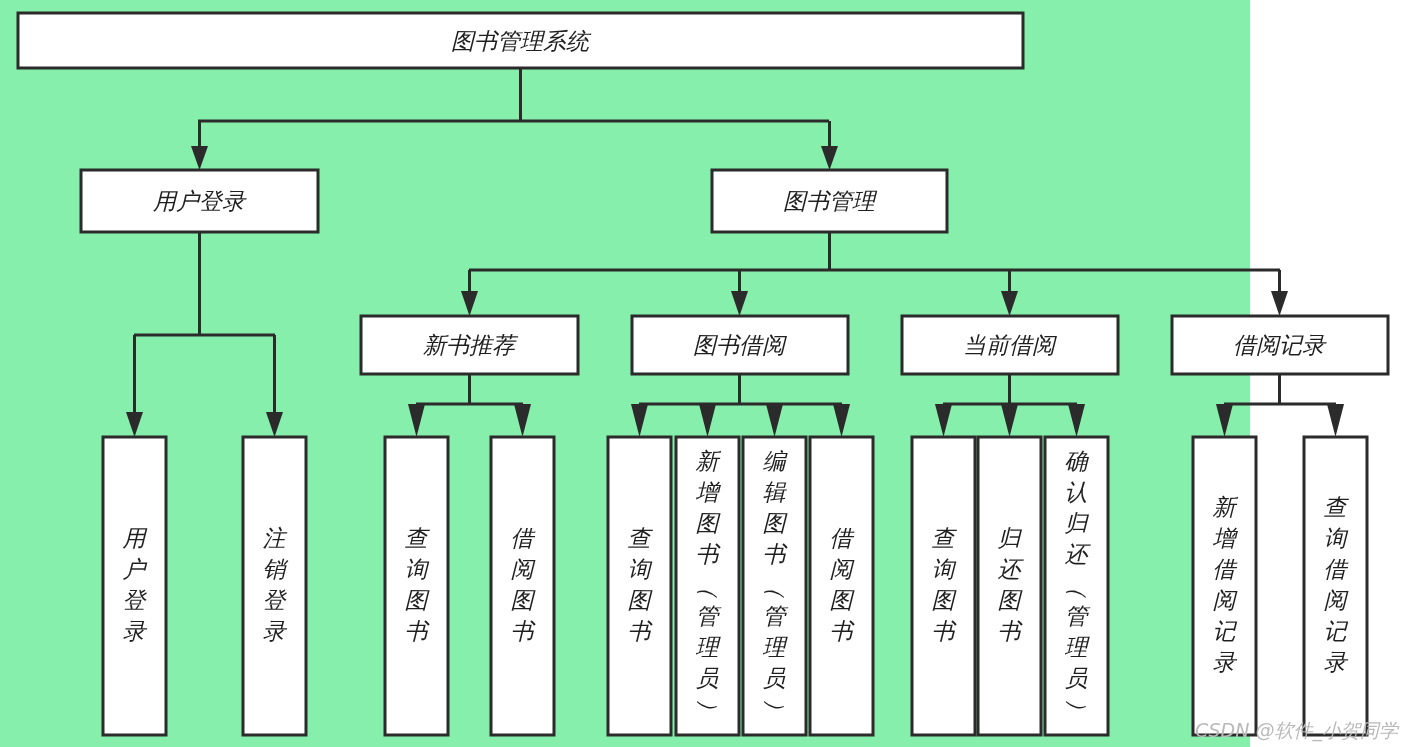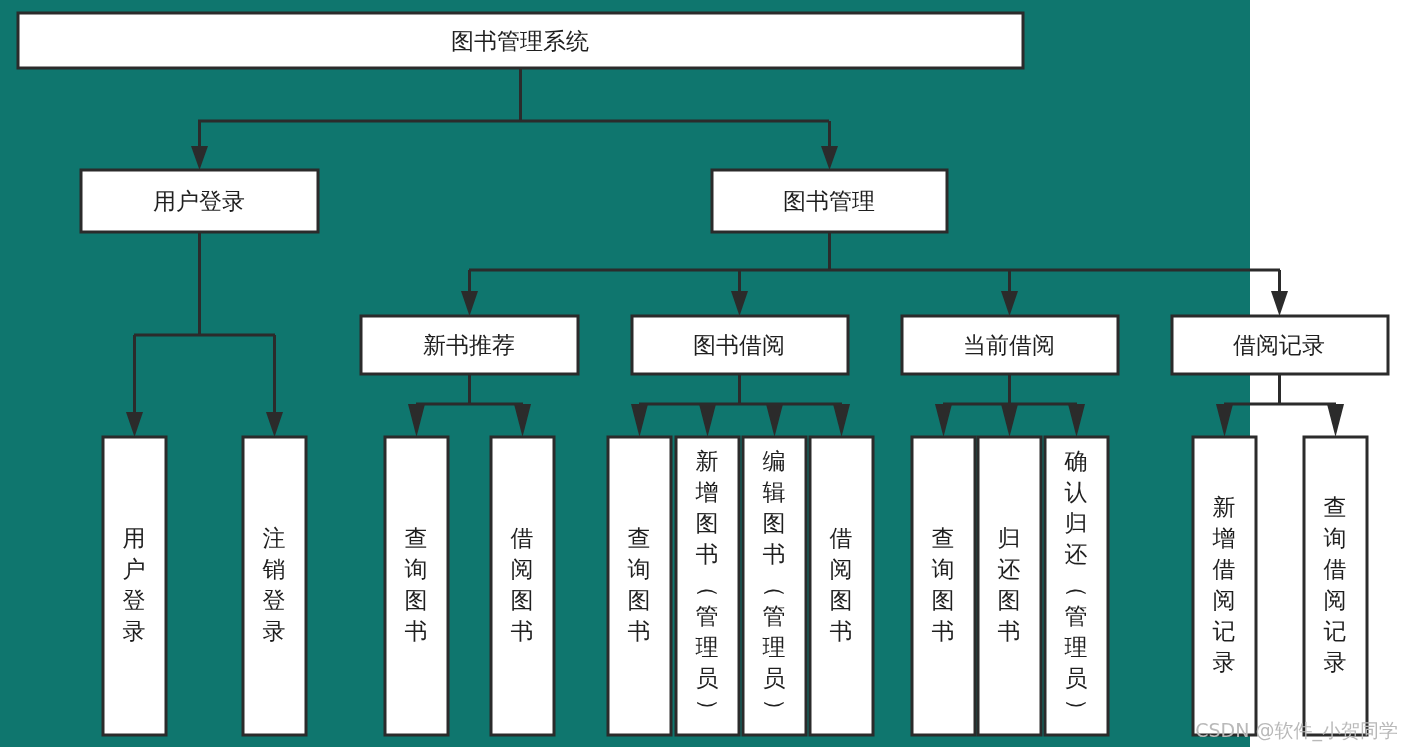--- a/index.html
+++ b/index.html
@@ -11,21 +11,22 @@
   body {
     width: 1405px;
     height: 747px;
     overflow: hidden;
     font-family: "DejaVu Sans", "Liberation Sans", sans-serif;
   }
   #diagram-root {
     position: relative;
     width: 1250px;
     height: 747px;
-    background: #0f766e;
+    background: #86efac;
+    font-style: italic;
   }
   svg#chart-svg {
     position: absolute;
     left: 0;
     top: 0;
     width: 1405px;
     height: 747px;
     display: block;
   }
   .node-box {

